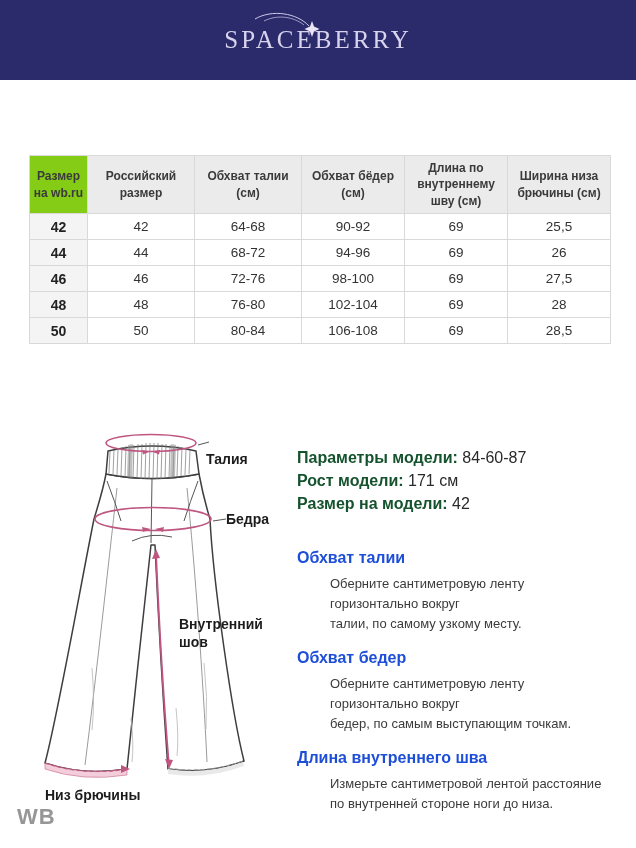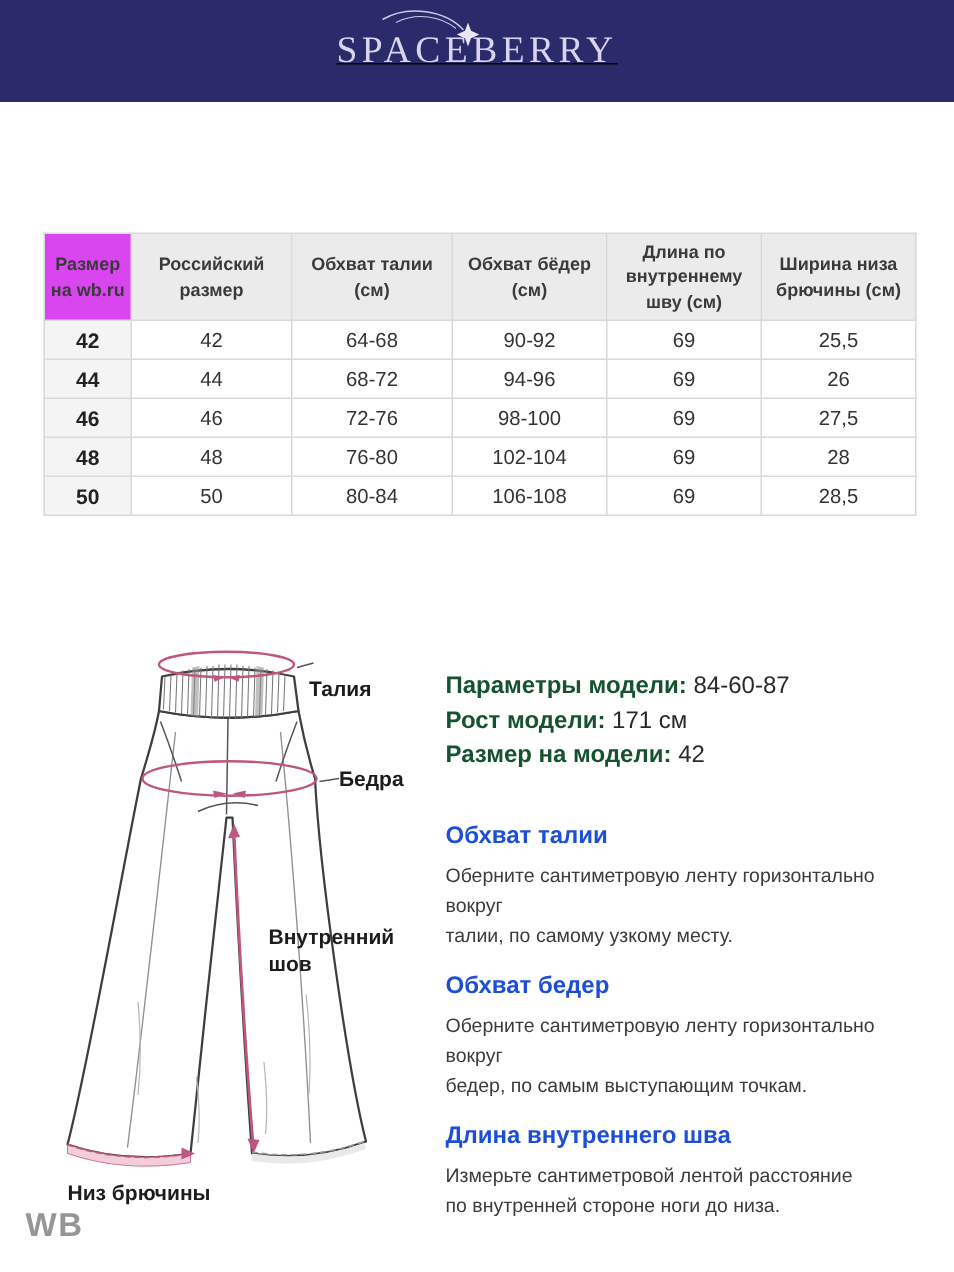--- a/index.html
+++ b/index.html
@@ -8,34 +8,34 @@
     --accent-light:#f2c9d6;
     --logo-text:#d8d3ee;
     --watermark:#969696;
   }
   *{margin:0;padding:0;box-sizing:border-box;}
   html,body{background:#fff;}
   body{font-family:"Liberation Sans",sans-serif;}
   .page{position:relative;width:636px;height:848px;background:#ffffff;overflow:hidden;}
 
   
-  .brand-header{position:absolute;left:0;top:0;width:636px;height:68px;background:var(--header-bg);
-    display:flex;align-items:center;justify-content:center;text-decoration:underline;}
+  .brand-header{position:absolute;left:0;top:0;width:636px;height:80px;background:var(--header-bg);
+    display:flex;align-items:center;justify-content:center;}
   .logo{position:relative;display:inline-block;}
   .brand{font-family:"Liberation Serif",serif;font-size:25px;letter-spacing:3px;color:var(--logo-text);
     font-weight:400;}
   .comet{position:absolute;left:28px;top:-17px;}
 
   
   .size-table{position:absolute;left:29px;top:155px;width:581px;border-collapse:collapse;table-layout:fixed;}
   .size-table th,.size-table td{border:1px solid #d9d9d9;text-align:center;vertical-align:middle;}
   .size-table th{height:58px;background:#ebebeb;font-size:12px;font-weight:bold;color:#3a3a3a;line-height:1.35;padding:2px;}
   .size-table td{height:26px;font-size:13.5px;color:#333;}
   .size-table td.first{background:#f4f4f4;font-weight:bold;font-size:14px;color:#222;}
-  .size-table th.first{background:#d946ef;}
+  .size-table th.first{background:#84cc16;}
 
   
   .pants-svg{position:absolute;left:30px;top:418px;width:260px;height:400px;}
   .outline{fill:#ffffff;stroke:#3e3e3e;stroke-width:1.5;stroke-linejoin:round;}
   .thin{fill:none;stroke:#8f8f8f;stroke-width:0.9;}
   .mid{fill:none;stroke:#555;stroke-width:1;}
   .faint{fill:none;stroke:#b5b5b5;stroke-width:0.8;}
   .hatch{fill:none;stroke:#777;stroke-width:0.7;}
   .loop{fill:#8d8d8d;opacity:0.55;stroke:none;}
   .pink{fill:none;stroke:var(--accent);stroke-width:1.6;}
@@ -52,21 +52,21 @@
   .lbl-inseam{left:179px;top:615px;width:100px;}
   .lbl-hem{left:45px;top:786px;}
 
   
   .right-col{position:absolute;left:297px;top:446px;width:315px;}
   .model-line{font-size:16px;line-height:23px;color:#2a2a2a;}
   .model-label{font-weight:bold;color:#14532d;}
   .measure-guide{margin-top:33px;}
   .guide-section{margin-bottom:14px;}
   .guide-title{font-size:16px;font-weight:bold;color:#1d4ed8;line-height:20px;margin-bottom:6px;}
-  .guide-text{font-size:13px;line-height:20px;color:#3b3b3b;white-space:pre-line;margin-bottom:14px;}
+  .guide-text{font-size:13px;line-height:20px;color:#3b3b3b;white-space:pre-line;margin-bottom:14px;margin-left:33px;}
 
   .watermark{position:absolute;left:17px;top:804px;font-size:22px;font-weight:bold;color:var(--watermark);letter-spacing:1px;}
 </style>
 </head>
 <body>
 
 <div class="page">
 
   <div class="brand-header">
     <div class="logo">

